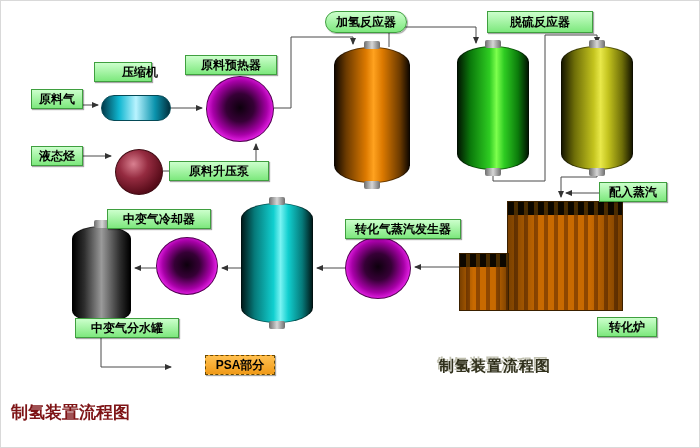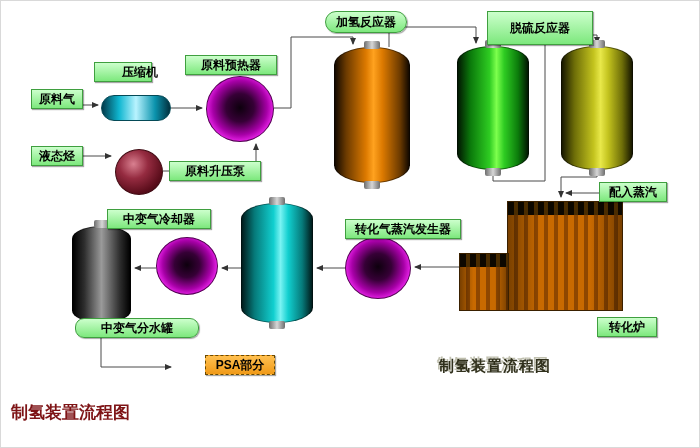--- a/index.html
+++ b/index.html
@@ -120,33 +120,33 @@
   <div class="eq furnace" style="left:458px;top:252px;width:50px;height:58px;"></div>
 
   <div class="lbl" style="left:30px;top:88px;width:52px;">原料气</div>
 
   <div class="lbl" style="left:93px;top:61px;width:58px;padding-left:34px;">压缩机</div>
 
   <div class="lbl" style="left:184px;top:54px;width:92px;">原料预热器</div>
 
   <div class="lbl" style="left:324px;top:10px;width:82px;height:22px;border-radius:11px;">加氢反应器</div>
 
-  <div class="lbl" style="left:486px;top:10px;width:106px;height:34px;text-align:right;">脱硫反应器</div>
+  <div class="lbl" style="left:486px;top:10px;width:106px;height:22px;text-align:right;">脱硫反应器</div>
 
   <div class="lbl" style="left:30px;top:145px;width:52px;">液态烃</div>
 
-  <div class="lbl" style="left:168px;top:160px;width:92px;">原料升压泵</div>
+  <div class="lbl" style="left:168px;top:160px;width:100px;">原料升压泵</div>
 
   <div class="lbl" style="left:106px;top:208px;width:104px;">中变气冷却器</div>
 
   <div class="lbl" style="left:344px;top:218px;width:116px;">转化气蒸汽发生器</div>
 
   <div class="lbl" style="left:598px;top:181px;width:68px;">配入蒸汽</div>
 
-  <div class="lbl" style="left:74px;top:317px;width:124px;border-radius:9px;">中变气分水罐</div>
+  <div class="lbl" style="left:74px;top:317px;width:104px;">中变气分水罐</div>
 
 
   <div class="lbl" style="left:596px;top:316px;width:60px;">转化炉</div>
 
   <div class="lbl psa" style="left:174px;top:354px;width:70px;">PSA部分</div>
 
   <div class="wm" style="left:438px;top:356px;">制氢装置流程图</div>
 
   <div class="caption">制氢装置流程图</div>
 

